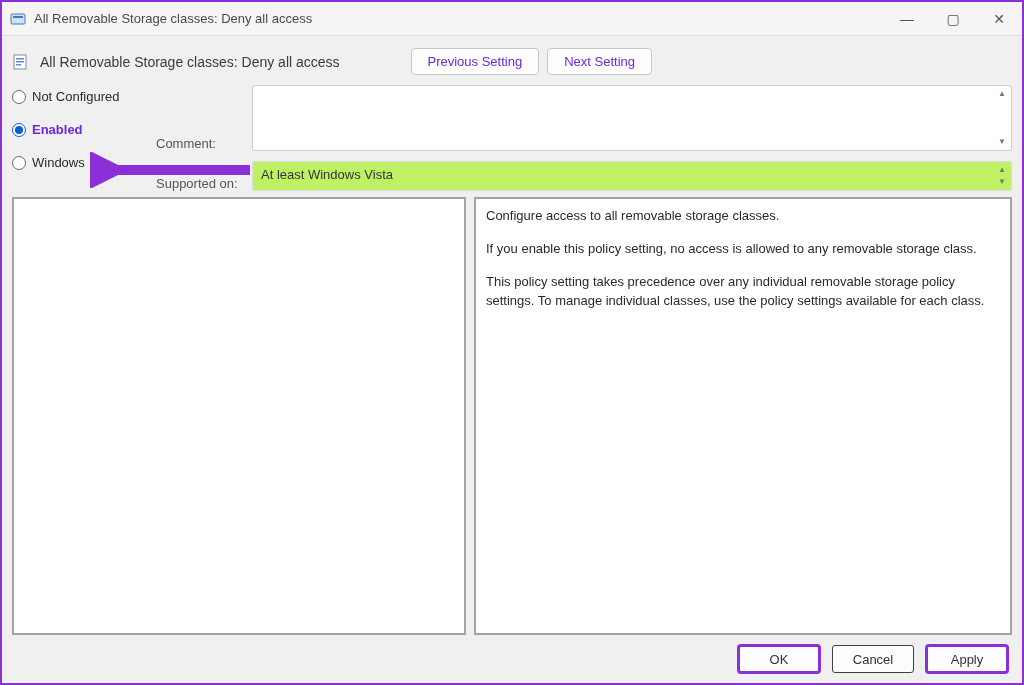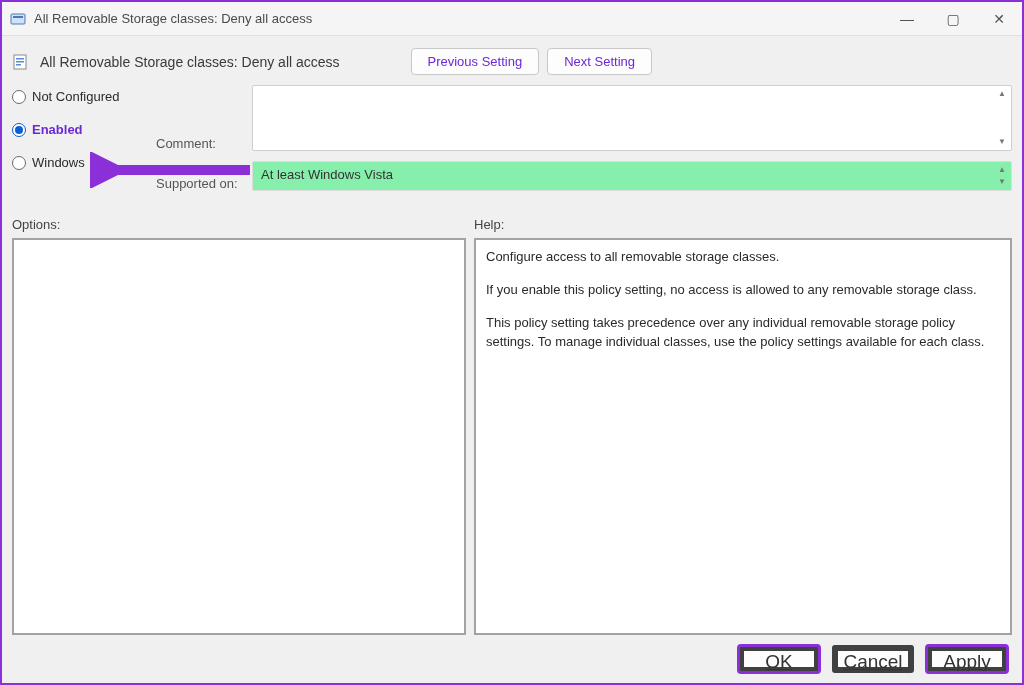--- a/index.html
+++ b/index.html
@@ -74,21 +74,21 @@
     .radio-row.selected .radio-label { color:#6d28d9; font-weight:600; }
 
     .fld-col { flex:1; display:flex; flex-direction:column; gap:10px; }
     .fld-row { display:flex; gap:10px; align-items:flex-end; }
     .fld-label { width:86px; color:#555; font-size:13px; text-align:left; padding-top:2px;}
     .comment-box {
       flex:1; height:66px; background:#fff; border:1px solid #cfcfcf;
       border-radius:2px; position:relative;
     }
     .supported-box {
-      flex:1; height:30px; background:#86efac; border:1px solid #dcdcdc;
+      flex:1; height:30px; background:#bef264; border:1px solid #dcdcdc;
       border-radius:2px; position:relative;
       padding:5px 8px; color:#333; font-size:13px;
     }
     .spinner {
       position:absolute; right:2px; width:14px; display:flex; flex-direction:column;
       top:2px; bottom:2px; justify-content:space-between;
     }
     .spin-btn { width:14px; height:12px; font-size:8px; color:#777; text-align:center; line-height:12px; }
 
     .mid-labels {
@@ -105,22 +105,22 @@
     }
     .panel.options { width:454px; }
     .panel.help { flex:1; }
     .panel.help p { margin-bottom:14px; }
 
     .footer {
       display:flex; justify-content:flex-end; gap:12px;
       padding:10px 6px 10px 6px;
     }
     .foot-btn {
-      background:#fdfdfd; border:6px solid #404040; border-radius:3px;
-      width:82px; height:28px; font-size:19px; color:#333; cursor:pointer;text-decoration:underline;
+      background:#fdfdfd; border:1px solid #404040; border-radius:3px;
+      width:82px; height:28px; font-size:13px; color:#333; cursor:pointer;
     }
     .highlight { outline:3px solid #8b2fd9; outline-offset:-2px; }
 
     
     .arrow-wrap {
       position:absolute;
       left:88px; top:116px;
       pointer-events:none;
     }
   </style>
@@ -195,24 +195,20 @@
           <span>At least Windows Vista</span>
           <div class="spinner">
             <div class="spin-btn">▲</div>
             <div class="spin-btn">▼</div>
           </div>
         </div>
       </div>
     </div>
   </div>
 
-  <div class="mid-labels">
-    <div class="opt-lbl">Options:</div>
-    <div>Help:</div>
-  </div>
 
   <div class="panels">
     <div class="panel options"></div>
     <div class="panel help">
       <p>Configure access to all removable storage classes.</p>
       <p>If you enable this policy setting, no access is allowed to any removable storage class.</p>
       <p>This policy setting takes precedence over any individual removable storage policy settings. To manage individual classes, use the policy settings available for each class.</p>
     </div>
   </div>
 

